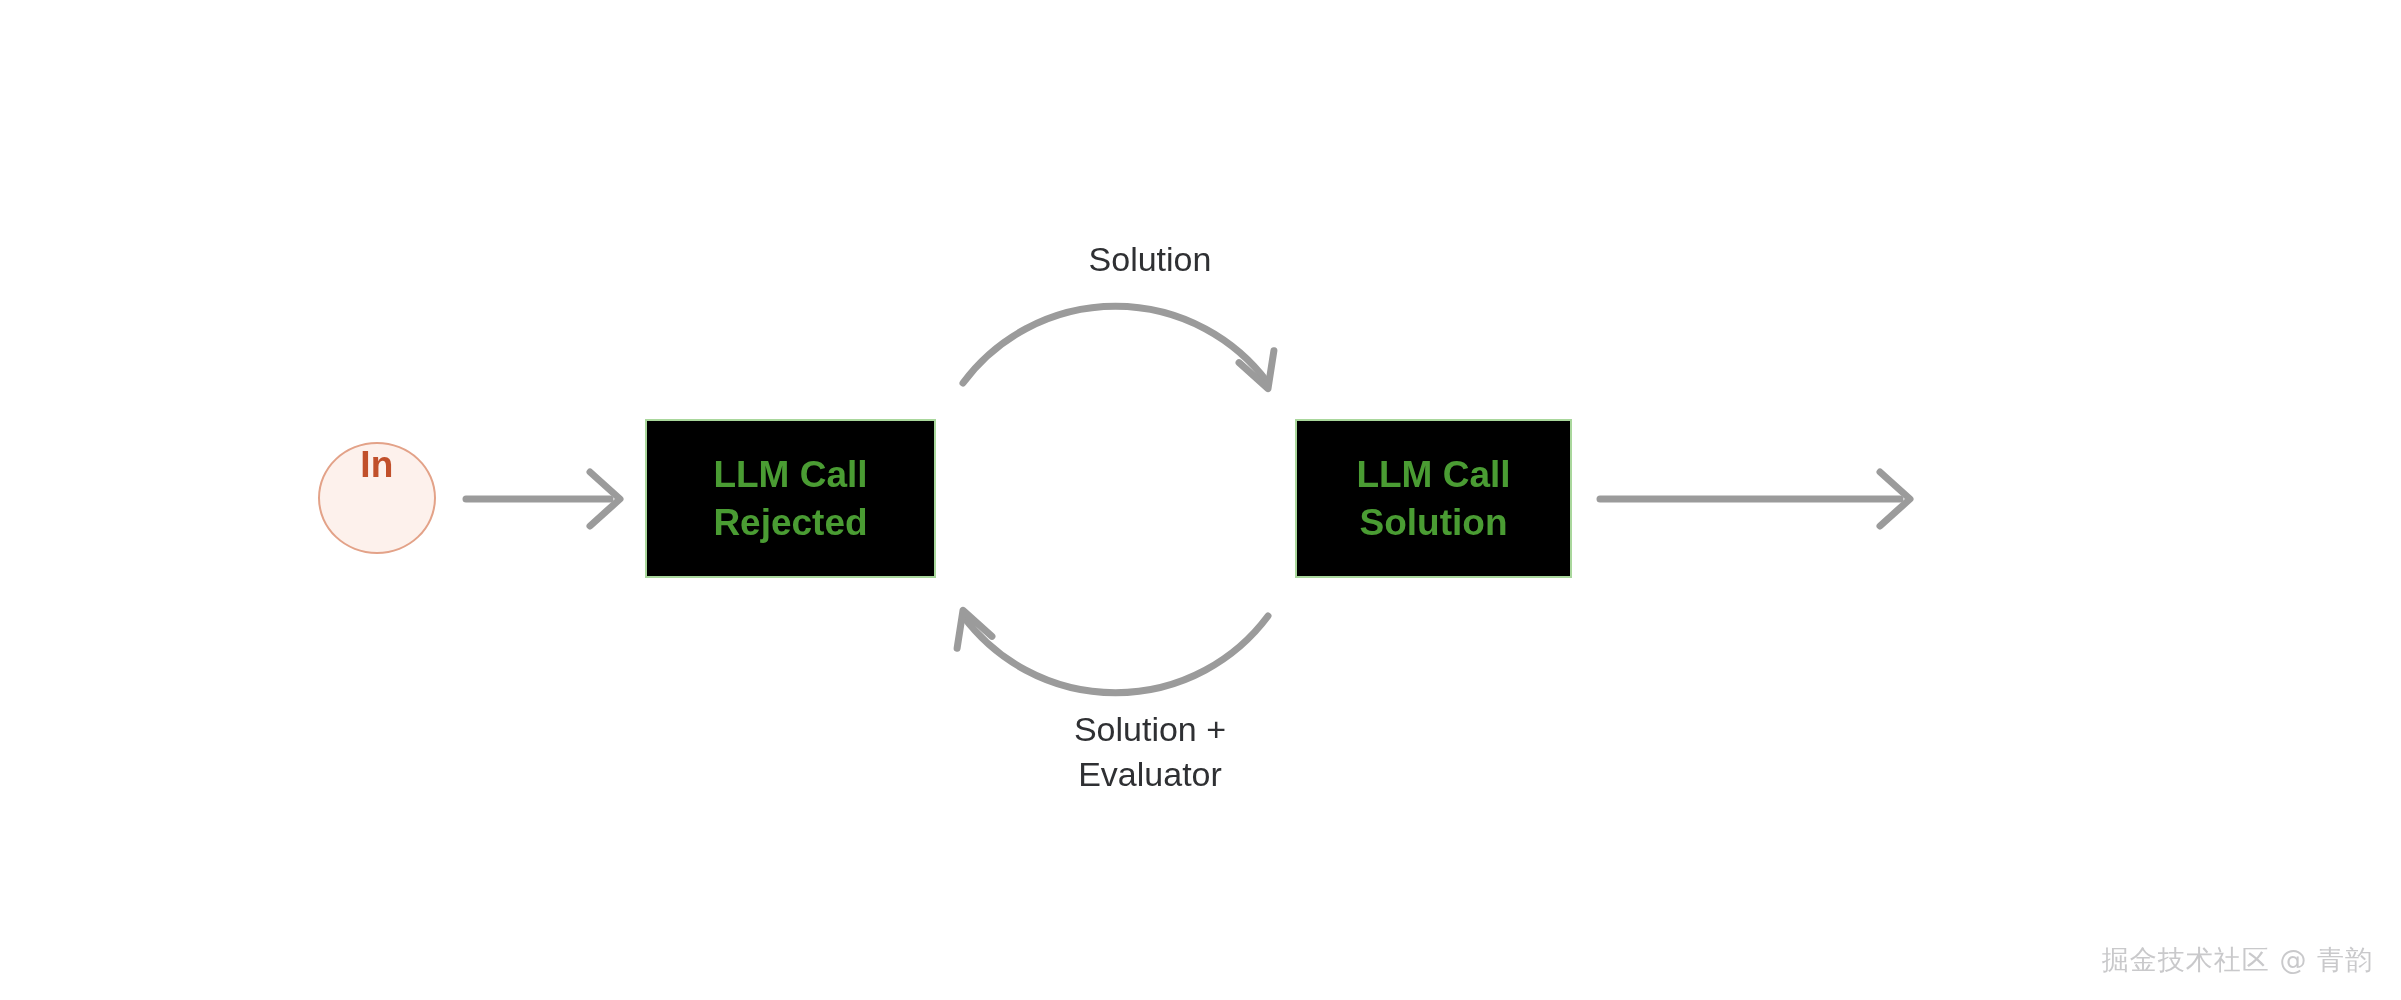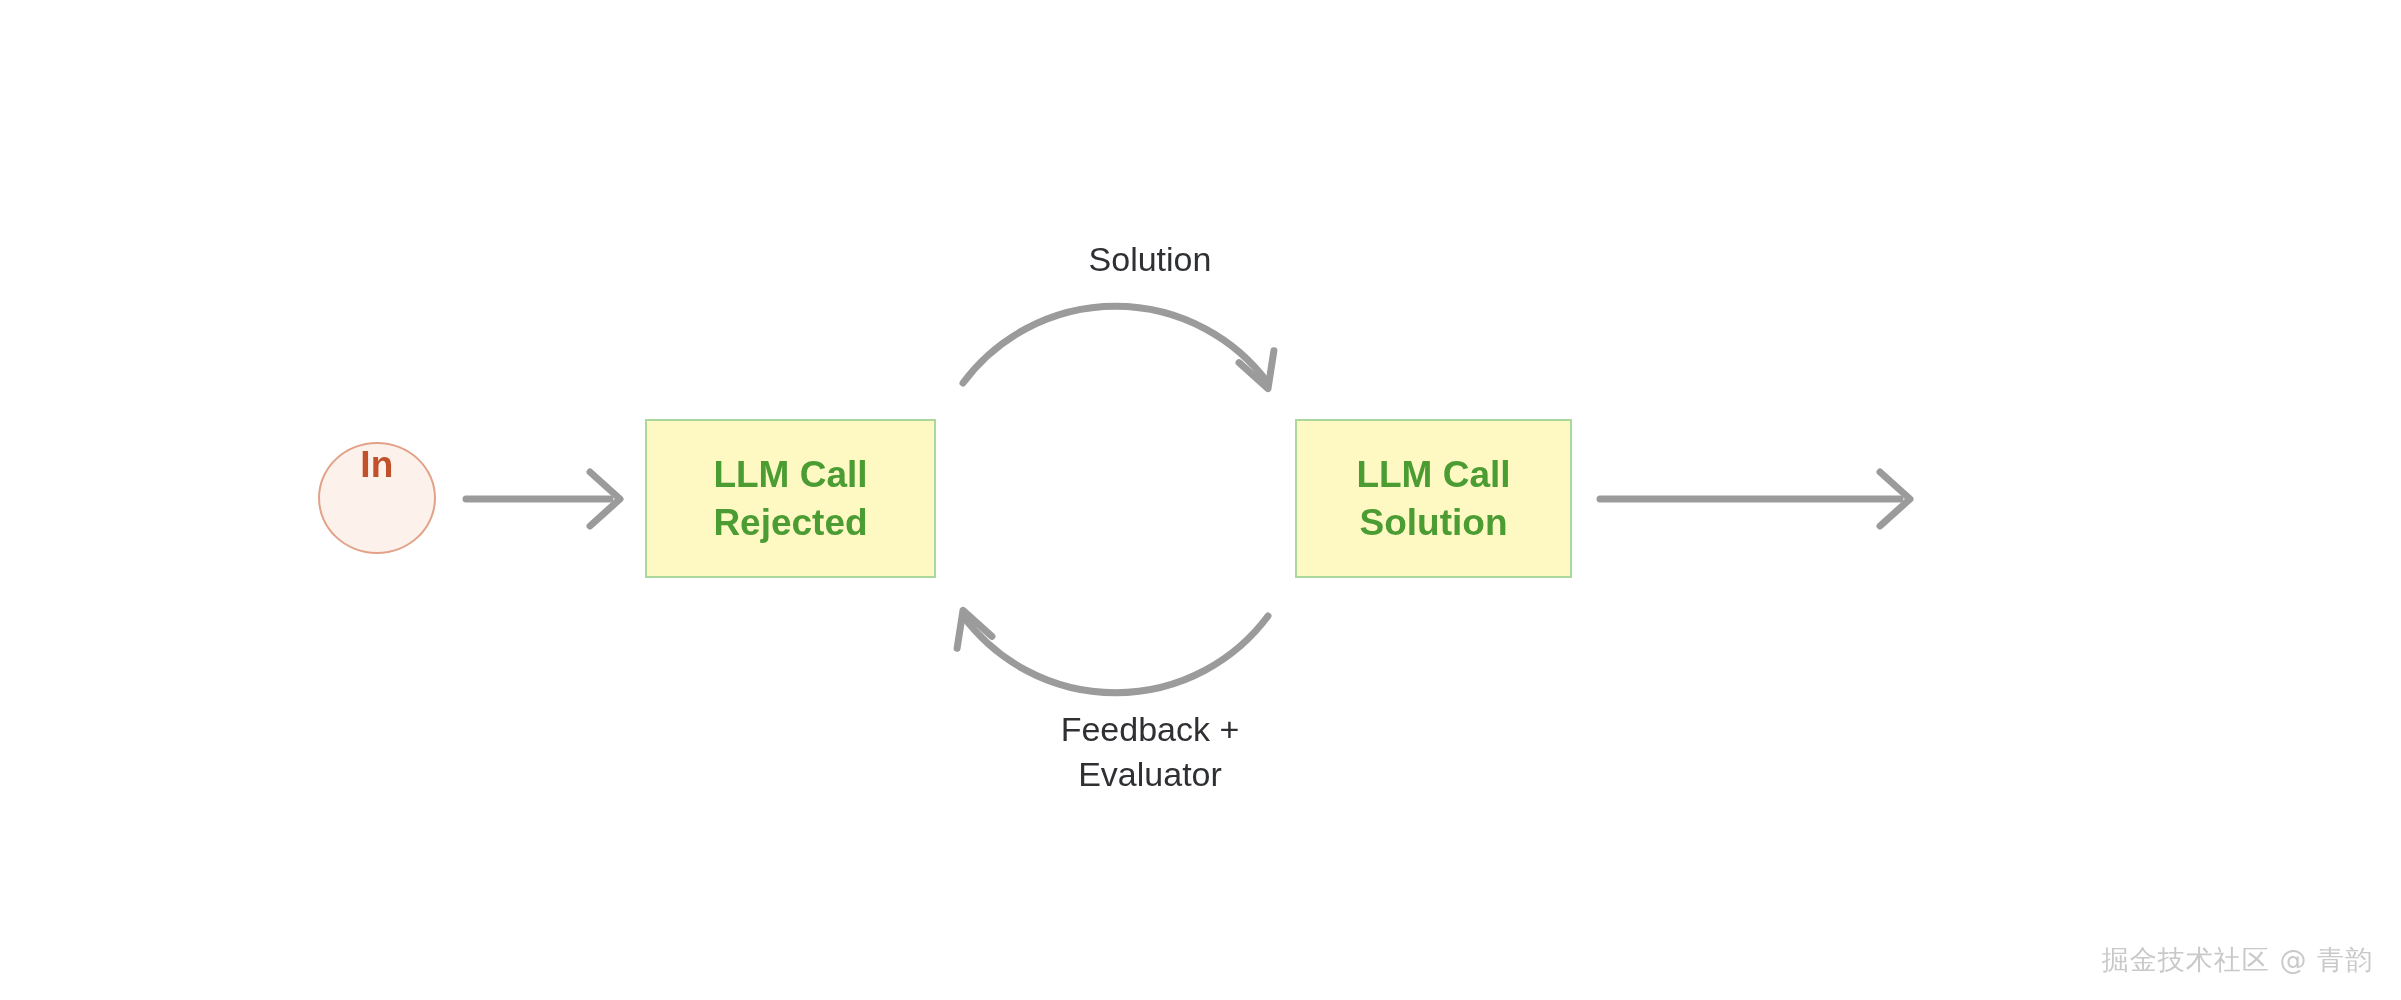--- a/index.html
+++ b/index.html
@@ -53,21 +53,21 @@
     width: 157px;
     height: 109px;
     border-radius: 56px;
     font-size: 37px;
   }
 
   
   .process {
     position: absolute;
     box-sizing: border-box;
-    background: #fef9c3;
+    background: #000000;
     border: 2px solid #a9d79c;
     display: flex;
     flex-direction: column;
     align-items: center;
     justify-content: center;
     color: #4a9c33;
     font-weight: bold;
     font-size: 37px;
     line-height: 1.28;
     text-align: center;
@@ -175,19 +175,19 @@
   <div class="process" id="node-evaluator">
     <span class="line">LLM Call</span>
     <span class="line">Solution</span>
   </div>
 
 
   <div class="edge-label" id="label-solution">Solution</div>
 
 
   <div class="edge-label" id="label-rejected">
-    <span class="line">Feedback +</span><br>
+    <span class="line">Solution +</span><br>
     <span class="line">Evaluator</span>
   </div>
 
   <div id="watermark">掘金技术社区 @ 青韵</div>
 
 </div>
 
 </body></html>

